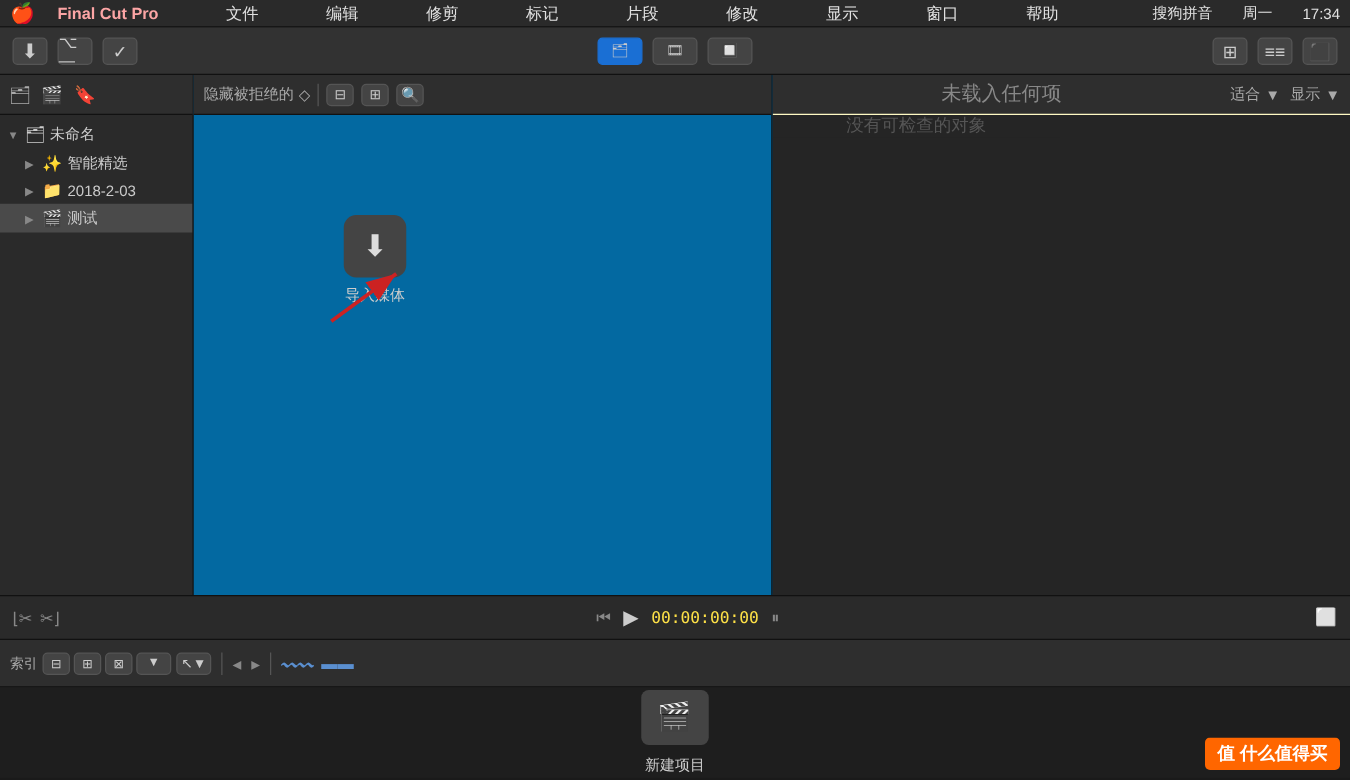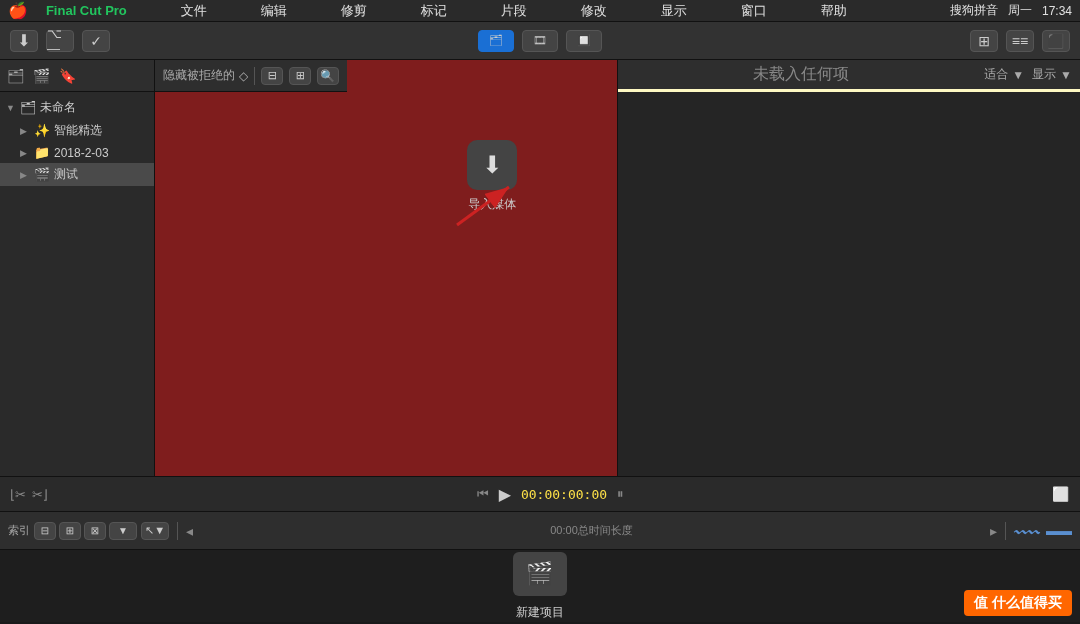--- a/index.html
+++ b/index.html
@@ -24,32 +24,32 @@
       font-size: 13px;
       color: #e0e0e0;
       border-bottom: 1px solid #111;
     }
     .menubar-apple {
       font-size: 16px;
       margin-right: 4px;
     }
     .menubar-app {
       font-weight: bold;
-      color: #22c55e;
+      color: #fca5a5;
     }
     .menubar-item {
       cursor: pointer;
       white-space: nowrap;
       margin-left: 40px;
     }
     .menubar-right {
       margin-left: auto;
       display: flex;
       align-items: center;
-      gap: 10px;
+      gap: 24px;
       font-size: 12px;
     }
 
     
     .toolbar {
       height: 38px;
       background: #323232;
       display: flex;
       align-items: center;
       padding: 0 10px;
@@ -147,23 +147,23 @@
       width: 10px;
     }
     .sidebar-item .icon {
       font-size: 13px;
       width: 16px;
     }
 
     
     .browser {
       flex: 1;
-      background: #7f1d1d;
-      display: flex;
-      flex-direction: row;
+      background: #0369a1;
+      display: flex;
+      flex-direction: column;
       position: relative;
       border-right: 1px solid #111;
       text-align: center;
     }
     .browser-toolbar {
       height: 32px;
       background: #2e2e2e;
       display: flex;
       align-items: center;
       padding: 0 8px;
@@ -443,34 +443,37 @@
               <polygon points="0 0, 8 3, 0 6" fill="#cc2222"></polygon>
             </marker>
           </defs>
           <line x1="10" y1="50" x2="62" y2="12" stroke="#cc2222" stroke-width="3" marker-end="url(#arrowhead)"></line>
         </svg>
       </div>
     </div>
 
     <div style="display:flex; flex-direction:column; flex:1; background:#252525;">
 
-      <div style="height:32px; background:#2e2e2e; display:flex; align-items:center; padding:0 8px; gap:8px; border-bottom:3px solid #fef9c3; flex-shrink:0;">
+      <div style="height:32px; background:#2e2e2e; display:flex; align-items:center; padding:0 8px; gap:8px; border-bottom:1px solid #fef9c3; flex-shrink:0;">
         <div style="flex:1; display:flex; align-items:center; justify-content:center; gap:6px;">
           <span style="font-size:16px; cursor:pointer; color:#888;">未载入任何项</span>
         </div>
         <div style="display:flex; align-items:center; gap:4px; cursor:pointer; color:#aaa; font-size:12px;">
           <span>适合</span>
           <span>▼</span>
         </div>
         <div style="display:flex; align-items:center; gap:4px; cursor:pointer; color:#aaa; font-size:12px;">
           <span>显示</span>
           <span>▼</span>
         </div>
       </div>
 
+      <div class="inspector">
+        <span class="viewer-no-inspect">没有可检查的对象</span>
+      </div>
     </div>
   </div>
 
   <div class="viewer-bar">
     <div style="display:flex; align-items:center; gap:6px;">
       <span style="font-size:13px; color:#888; cursor:pointer;">⌊✂</span>
       <span style="font-size:13px; color:#888; cursor:pointer;">✂⌋</span>
     </div>
     <div class="viewer-center">
       <span style="font-size:13px; color:#888; cursor:pointer;">⏮</span>
@@ -491,23 +494,20 @@
         <div style="display:flex; gap:3px;">
           <div class="tb-btn" style="width:22px;height:18px;font-size:10px;">⊟</div>
           <div class="tb-btn" style="width:22px;height:18px;font-size:10px;">⊞</div>
           <div class="tb-btn" style="width:22px;height:18px;font-size:10px;">⊠</div>
           <div class="tb-btn" style="width:28px;height:18px;font-size:10px;">▼</div>
         </div>
         <div class="tb-btn" style="width:28px;height:18px;font-size:11px;">↖▼</div>
       </div>
       <div style="width:1px; height:18px; background:#555;"></div>
       <span style="font-size:14px; color:#888; cursor:pointer;">◂</span>
-      <div class="timeline-center">
-        <span>00:00总时间长度</span>
-      </div>
       <span style="font-size:14px; color:#888; cursor:pointer;">▸</span>
       <div style="width:1px; height:18px; background:#555;"></div>
       <div class="timeline-right">
         <span style="font-size:13px; color:#5a8fd0; cursor:pointer;">〰〰</span>
         <span style="font-size:13px; color:#5a8fd0; cursor:pointer;">▬▬</span>
       </div>
     </div>
 
     <div class="timeline-area">
       <div class="new-project-btn">

